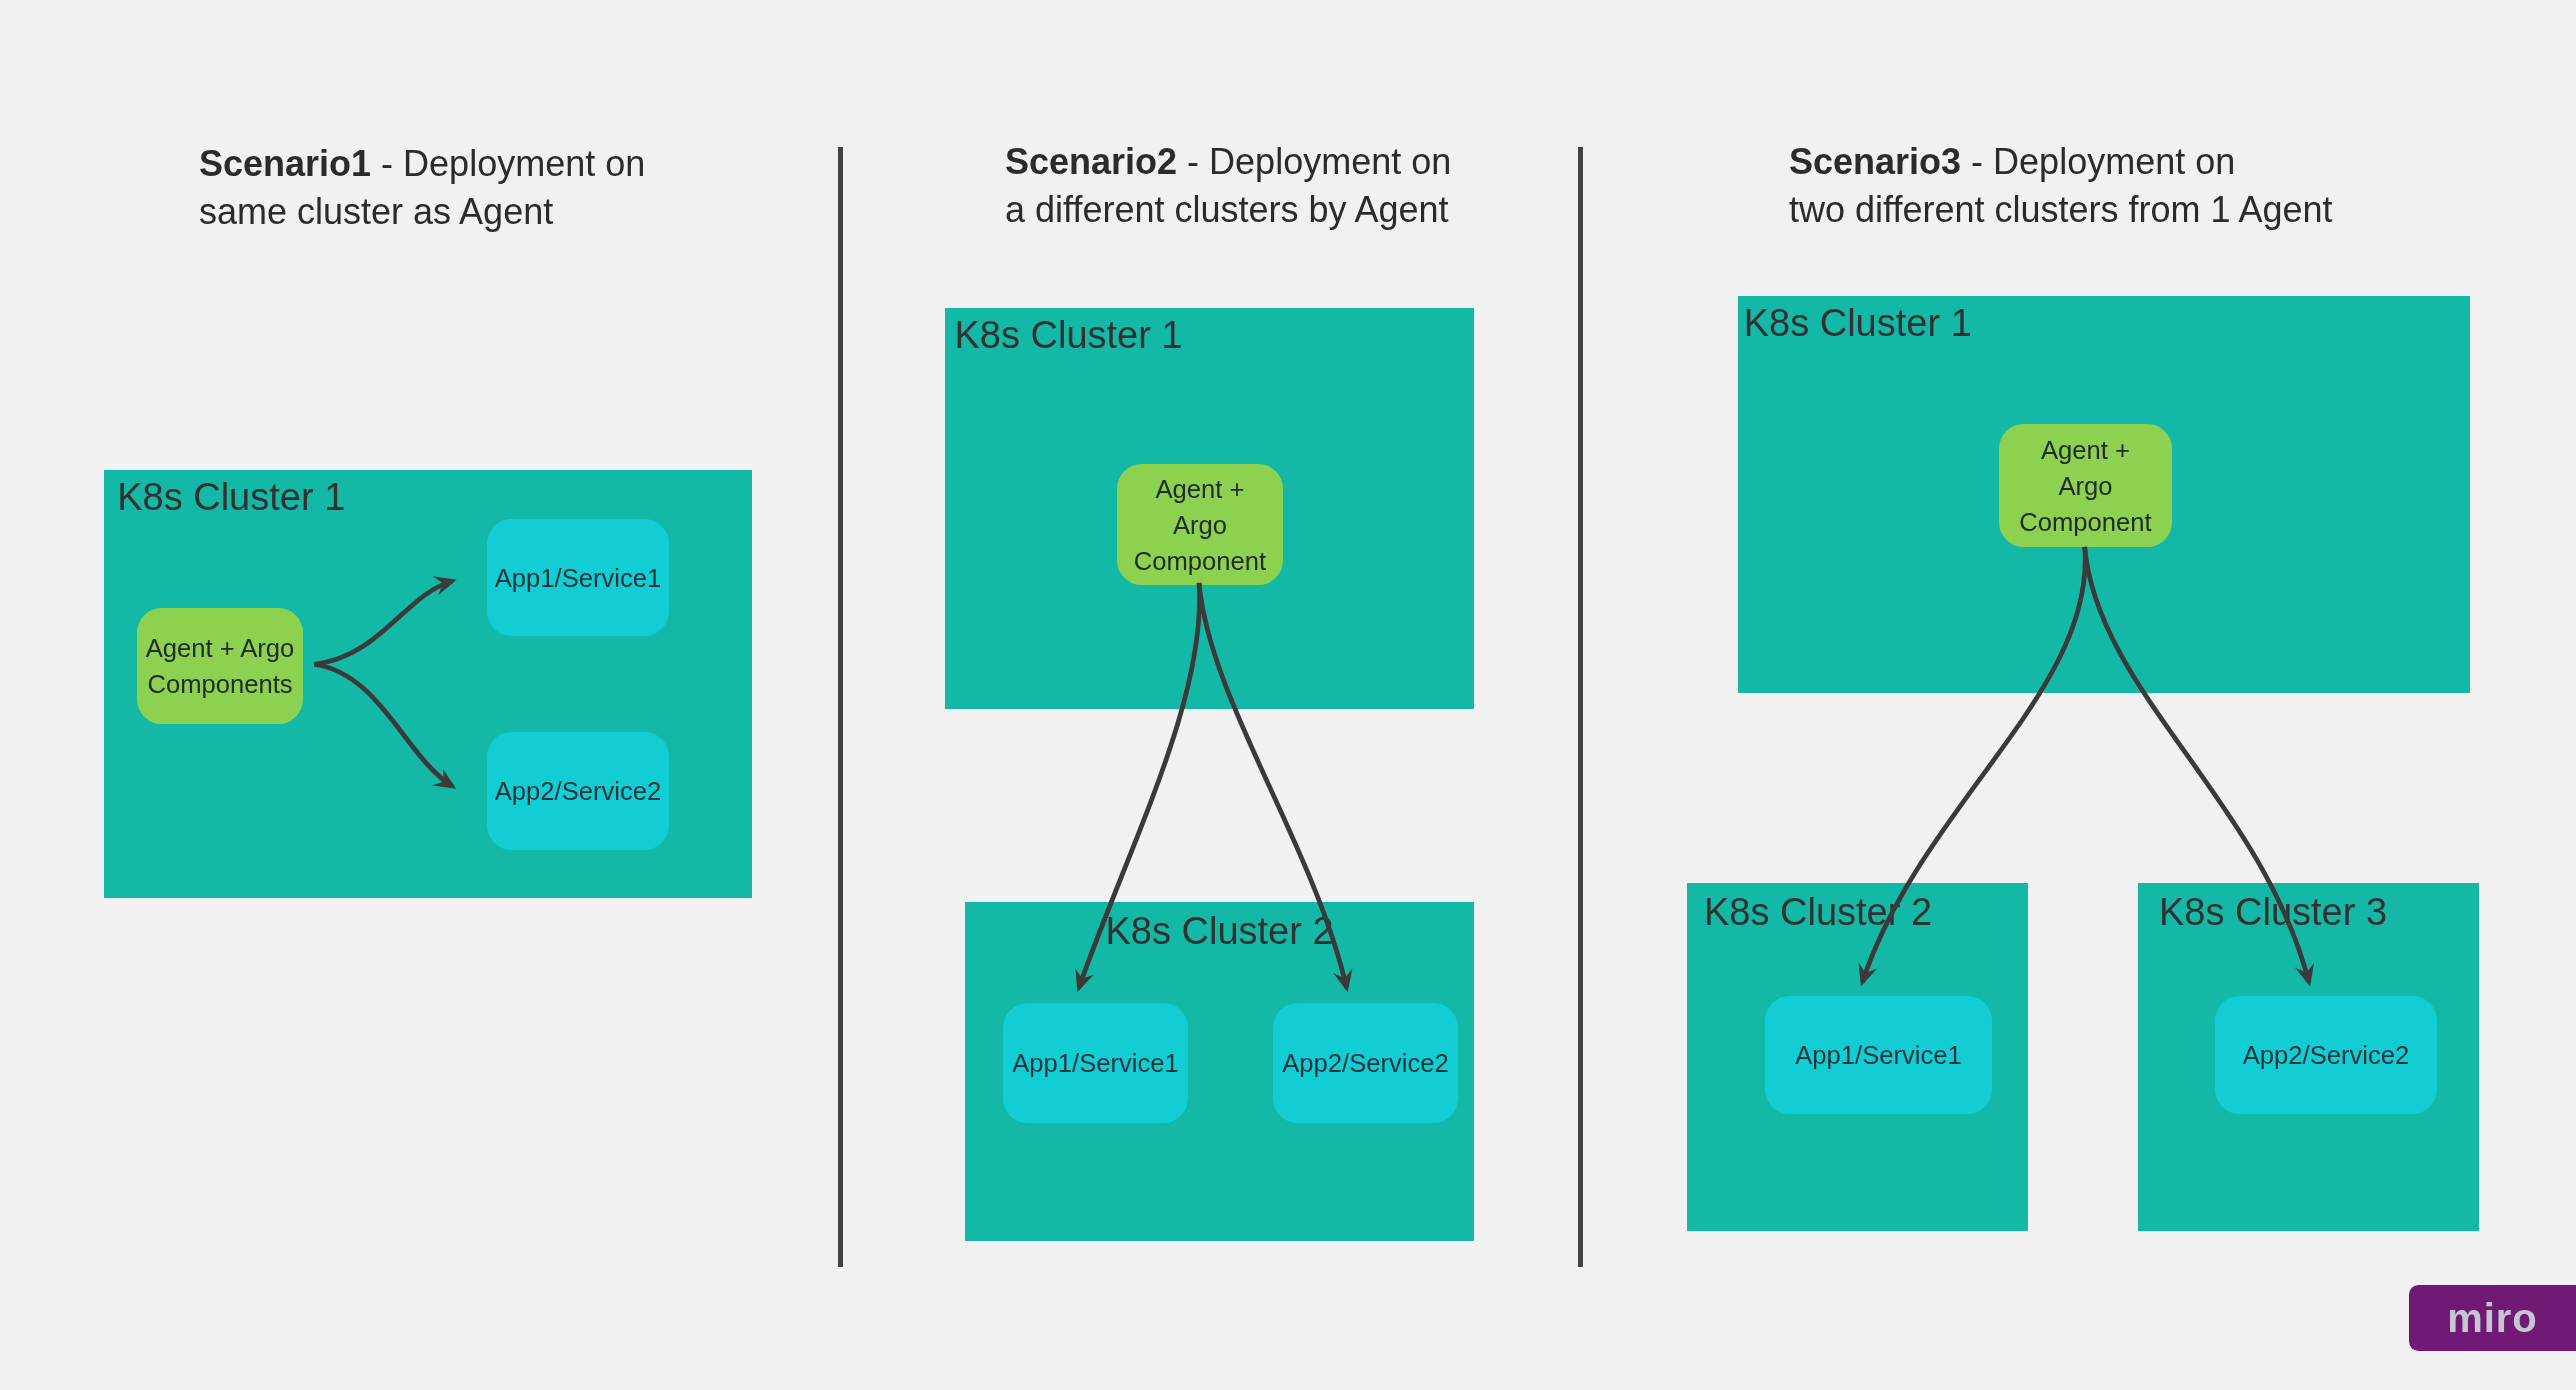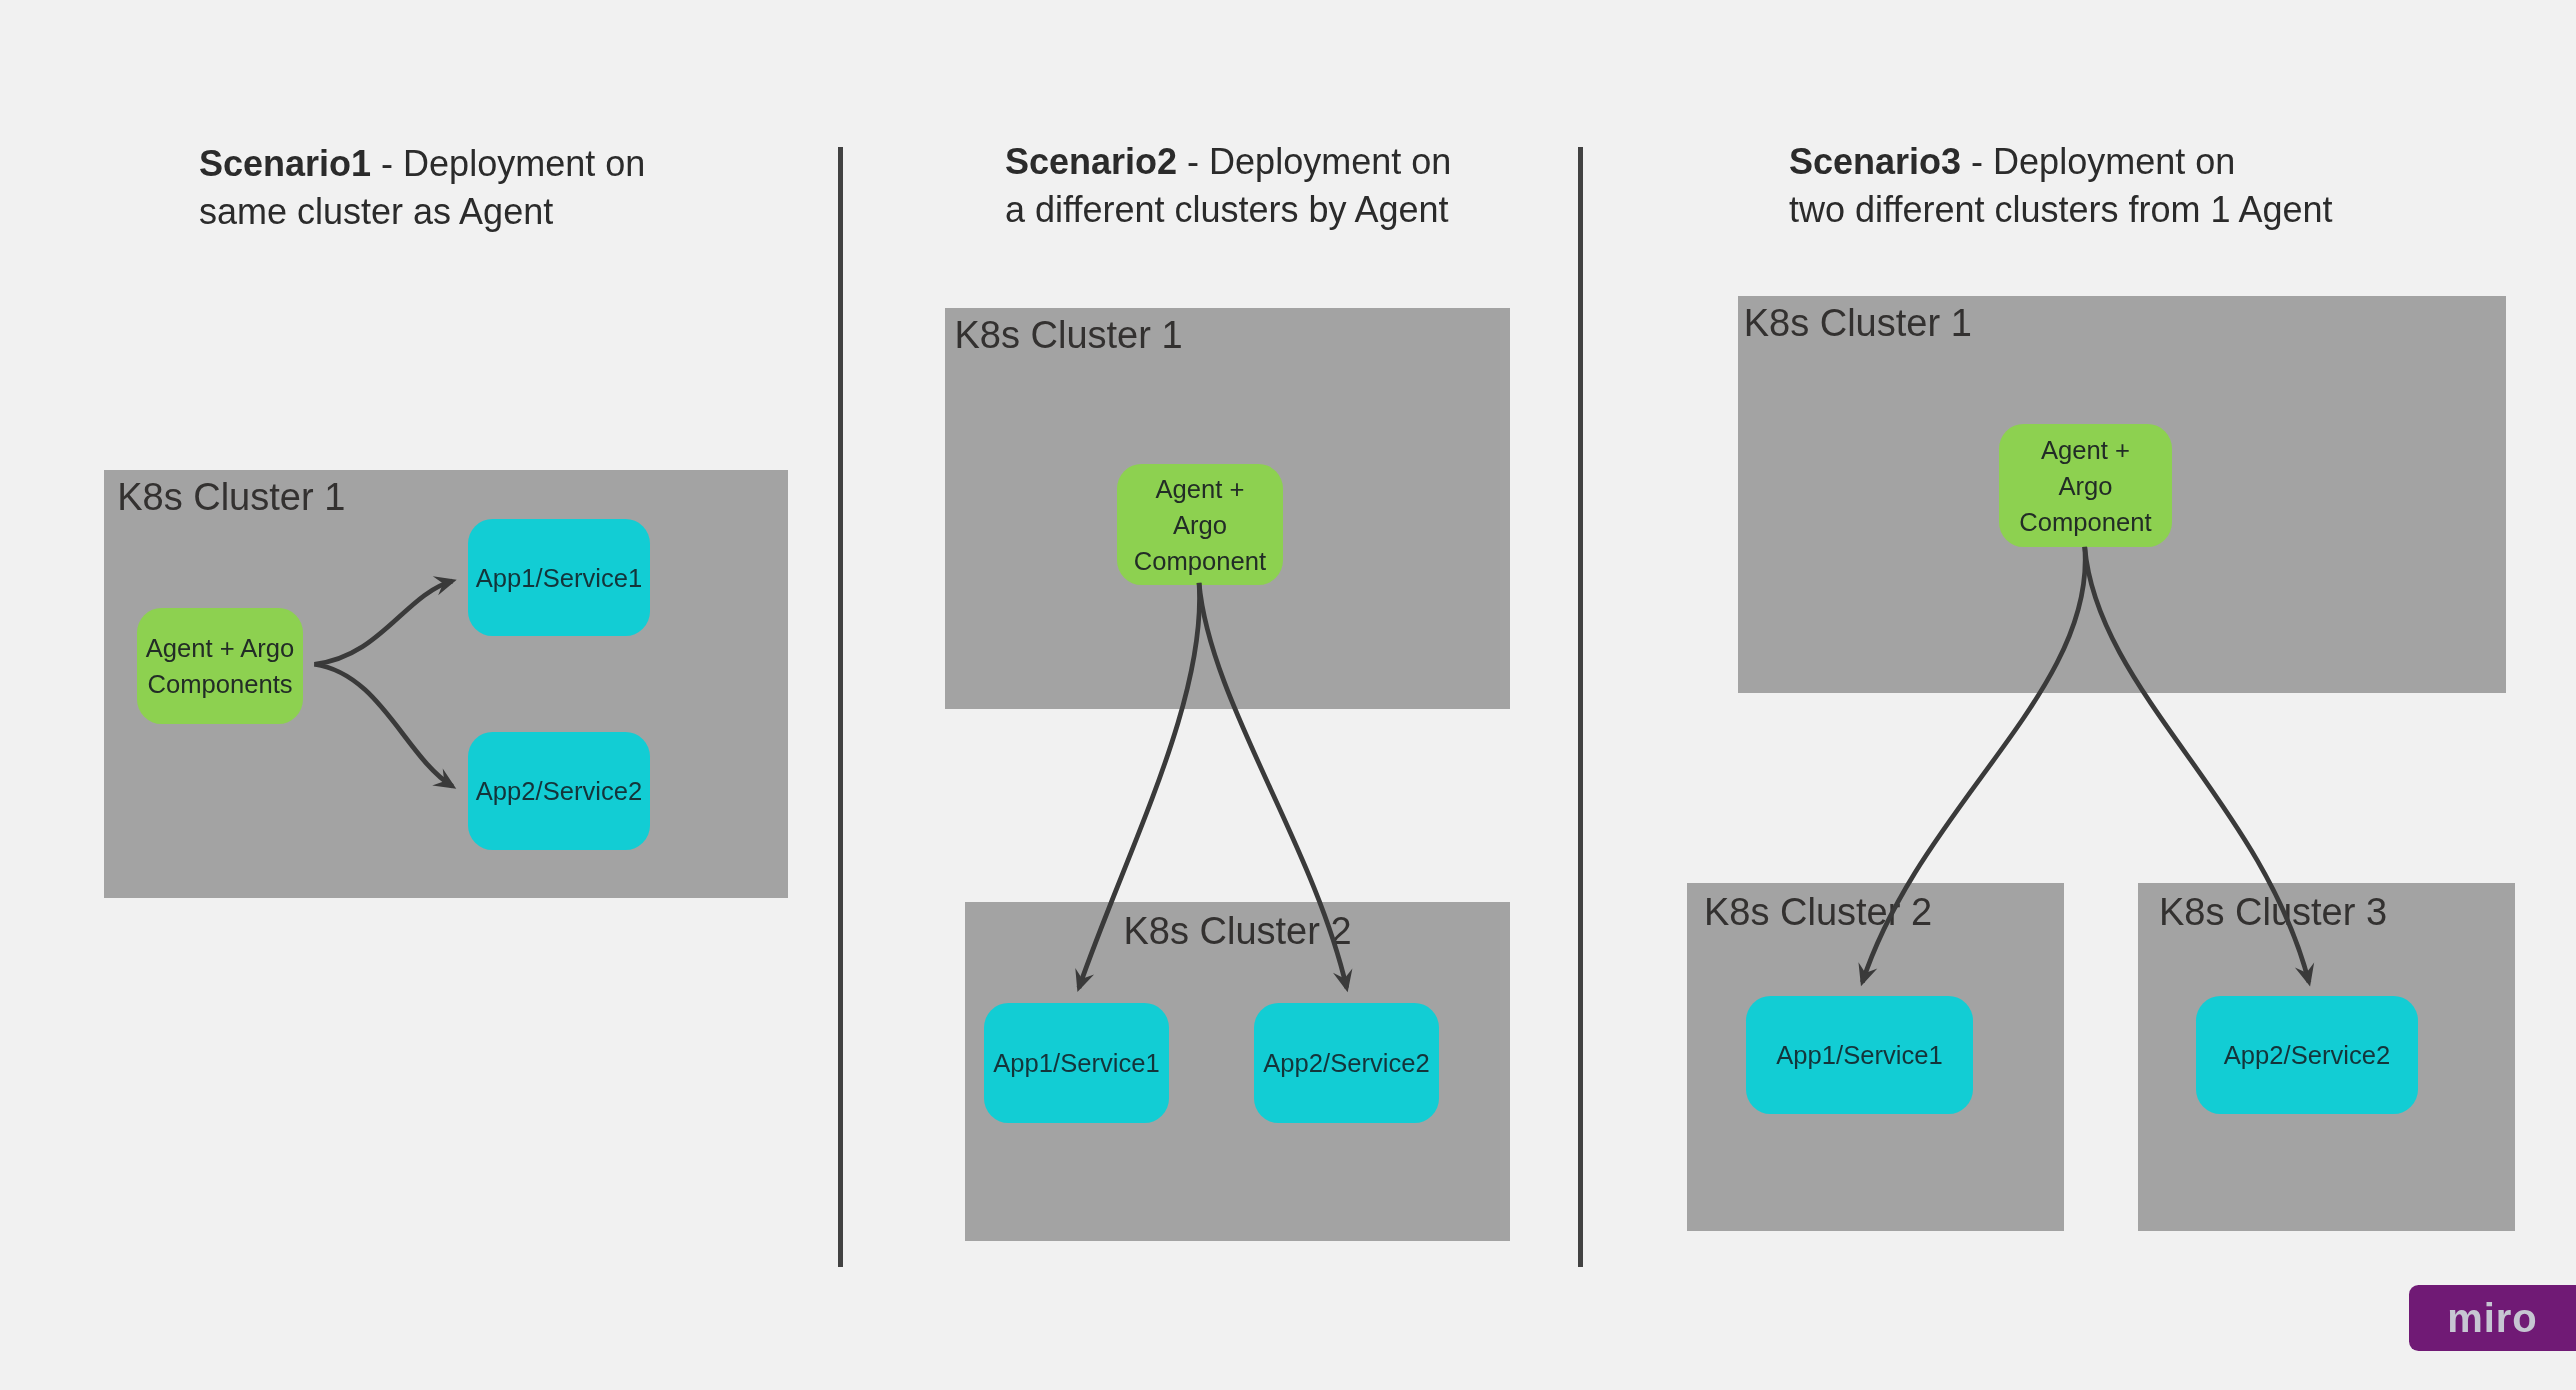--- a/index.html
+++ b/index.html
@@ -2,26 +2,26 @@
 <html style="font-size:15px"><head>
 <meta charset="utf-8">
 <style>
   html,body{margin:0;padding:0;background:#f1f1f1;}
   #canvas{
     position:relative;width:2576px;height:1390px;background:#f1f1f1;overflow:hidden;
     font-family:"Liberation Sans",sans-serif;color:#2b2b2b;
   }
   .title{position:absolute;font-size:36px;line-height:48px;color:#2b2b2b;}
   .title .b{font-weight:700;}
-  .sticky{position:absolute;background:#a3a3a3;padding-left:36px;}
+  .sticky{position:absolute;background:#14b8a6;}
   .cluster-label{position:absolute;font-size:38px;color:#333130;white-space:nowrap;}
   .node{position:absolute;display:flex;align-items:center;justify-content:center;
         text-align:center;font-size:25.6px;line-height:36px;border-radius:24.6px;color:#222c26;}
   .green{background:#8dd150;}
-  .teal{background:#12cdd4;color:#14343a;}
+  .teal{background:#12cdd4;color:#14343a;margin-left:19px;}
   .divider{position:absolute;width:4.7px;background:#424242;}
   #arrow-layer{position:absolute;left:0;top:0;z-index:5;pointer-events:none;}
   #watermark{
     position:absolute;right:0;top:1285px;width:167px;height:66px;background:#701a75;
     border-radius:9.5px 0 0 9.5px;display:flex;align-items:center;justify-content:center;
     font-size:40px;font-weight:700;letter-spacing:0.9px;color:#c6c6d2;
   }
 </style>
 </head>
 <body>

